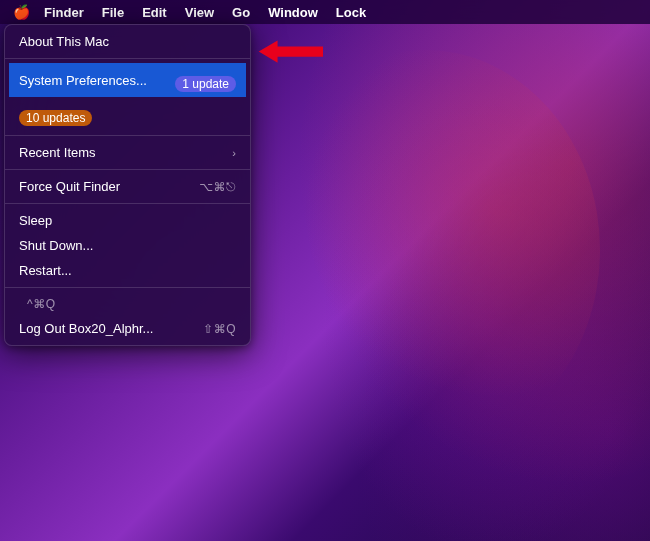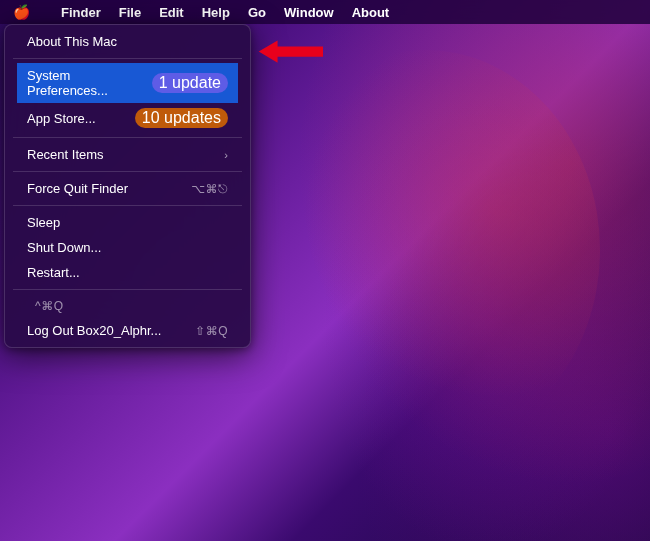--- a/index.html
+++ b/index.html
@@ -77,36 +77,35 @@
       padding: 2px 8px;
       color: white;
       font-size: 13px;
       font-weight: 700;
       cursor: pointer;
       border-radius: 4px;
     }
 
     .menubar-item.bold {
       font-weight: 600;
-      margin-left: 17px;
     }
 
     
     .dropdown-menu {
       position: absolute;
       top: 24px;
       left: 4px;
       width: 247px;
       background: rgba(40, 10, 70, 0.92);
       backdrop-filter: blur(40px);
       border-radius: 8px;
       border: 1px solid rgba(255,255,255,0.15);
       box-shadow: 0 8px 32px rgba(0,0,0,0.6), 0 2px 8px rgba(0,0,0,0.4);
       z-index: 200;
-      padding: 4px 8px;
+      padding: 4px 0;
       overflow: hidden;
     }
 
     .menu-item {
       display: flex;
       align-items: center;
       justify-content: space-between;
       padding: 5px 14px;
       color: white;
       font-size: 13px;
@@ -122,24 +121,25 @@
       padding: 5px 10px;
     }
 
     .menu-item-label {
       flex: 1;
     }
 
     .menu-badge {
       background: #5e5ce6;
       color: white;
-      font-size: 16px;
+      font-size: 12px;
       padding: 1px 7px;
       border-radius: 10px;
       font-weight: 500;
+      margin-top: 8px;
     }
 
     .menu-badge.orange {
       background: #bf5a0a;
     }
 
     .menu-shortcut {
       color: rgba(255,255,255,0.55);
       font-size: 12px;
       letter-spacing: 0.5px;
@@ -175,42 +175,41 @@
 <div class="desktop">
 
   <div class="menubar">
     <div class="menubar-apple">
       <span>🍎</span>
     </div>
     <div class="menubar-items">
       <div class="menubar-item bold">Finder</div>
       <div class="menubar-item">File</div>
       <div class="menubar-item">Edit</div>
-      <div class="menubar-item">Help</div>
+      <div class="menubar-item">View</div>
       <div class="menubar-item">Go</div>
       <div class="menubar-item">Window</div>
-      <div class="menubar-item">About</div>
+      <div class="menubar-item">Lock</div>
     </div>
   </div>
 
   <div class="dropdown-menu">
 
     <div class="menu-item">
       <span class="menu-item-label">About This Mac</span>
     </div>
 
     <div class="menu-separator"></div>
 
     <div class="menu-item highlighted">
       <span class="menu-item-label">System Preferences...</span>
       <span class="menu-badge">1 update</span>
     </div>
 
     <div class="menu-item">
-      <span class="menu-item-label">App Store...</span>
       <span class="menu-badge orange">10 updates</span>
     </div>
 
     <div class="menu-separator"></div>
 
     <div class="menu-item">
       <span class="menu-item-label">Recent Items</span>
       <span class="menu-chevron">›</span>
     </div>
 

